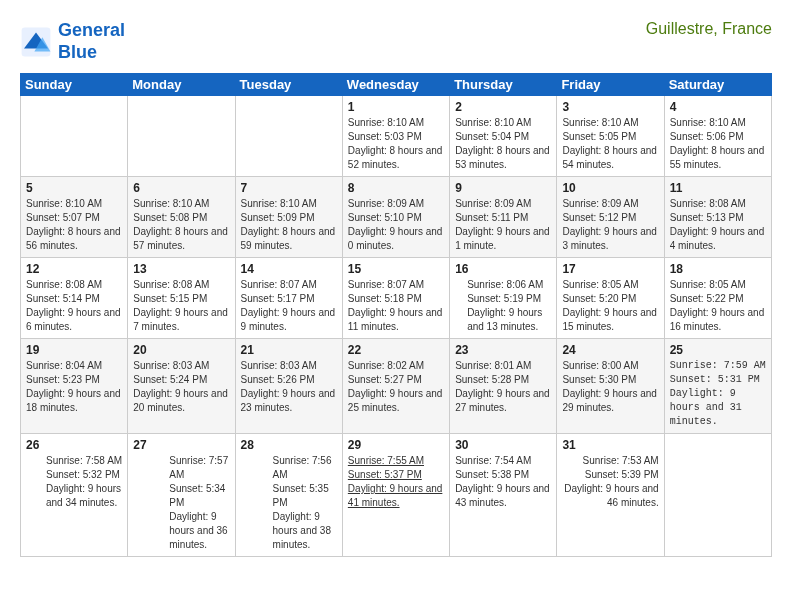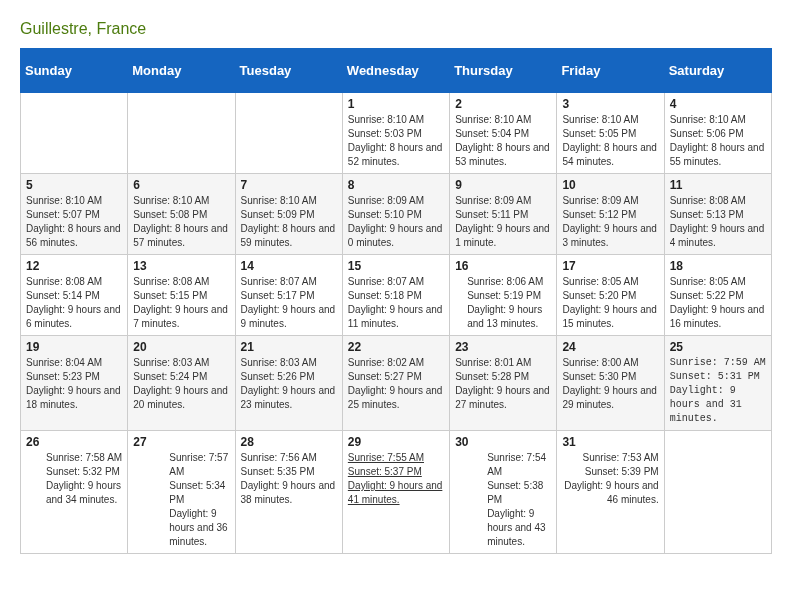--- a/index.html
+++ b/index.html
@@ -47,21 +47,21 @@
       color: #4d7c0f;
     }
     table {
       width: 100%;
       border-collapse: collapse;
       border: 1px solid #ccc;
     }
     th {
       background-color: #1565c0;
       color: #fff;
-      padding: 14px 4px;
+      padding: 3px 4px;
       font-size: 13px;
       text-align: left;
       border: 1px solid #1565c0;
     }
     td {
       width: 14.28%;
       vertical-align: top;
       padding: 4px 5px;
       border: 1px solid #ccc;
       height: 80px;
@@ -89,20 +89,31 @@
       background: #f5f5f5;
     }
     td.empty {
       background: #f0f0f0;
     }
   </style>
 </head>
 <body>
 
 <div class="header">
+  <div class="logo">
+    <svg class="logo-icon" viewBox="0 0 40 40">
+      <rect x="2" y="2" width="36" height="36" rx="4" fill="#e8f0fe"></rect>
+      <polygon points="20,8 35,28 5,28" fill="#1565c0"></polygon>
+      <polygon points="28,14 38,32 18,32" fill="#42a5f5" opacity="0.7"></polygon>
+    </svg>
+    <div class="logo-text">
+      <div><span>General</span></div>
+      <div style="color:#1565c0">Blue</div>
+    </div>
+  </div>
   <div class="title-area">
     <div class="calendar-subtitle">Guillestre, France</div>
   </div>
 </div>
 
 <table>
   <thead>
     <tr>
     <th>Sunday</th>
         <th>Monday</th>
@@ -283,33 +294,33 @@
 Daylight: 9 hours and 34 minutes.</div>
         </td>
         <td>
           <div class="day-num">27</div>
           <div class="day-info" style="white-space: pre-line; margin-left: 36px;">Sunrise: 7:57 AM
 Sunset: 5:34 PM
 Daylight: 9 hours and 36 minutes.</div>
         </td>
         <td>
           <div class="day-num">28</div>
-          <div class="day-info" style="white-space: pre-line;">Sunrise: 7:56 AM
+          <div class="day-info" style="white-space: pre-line; margin-left: 32px;">Sunrise: 7:56 AM
 Sunset: 5:35 PM
 Daylight: 9 hours and 38 minutes.</div>
         </td>
         <td>
           <div class="day-num">29</div>
           <div class="day-info" style="white-space: pre-line; text-decoration: underline;">Sunrise: 7:55 AM
 Sunset: 5:37 PM
 Daylight: 9 hours and 41 minutes.</div>
         </td>
         <td>
           <div class="day-num">30</div>
-          <div class="day-info" style="white-space: pre-line; margin-left: 32px;">Sunrise: 7:54 AM
+          <div class="day-info" style="white-space: pre-line;">Sunrise: 7:54 AM
 Sunset: 5:38 PM
 Daylight: 9 hours and 43 minutes.</div>
         </td>
         <td>
           <div class="day-num">31</div>
           <div class="day-info" style="white-space: pre-line; text-align: right;">Sunrise: 7:53 AM
 Sunset: 5:39 PM
 Daylight: 9 hours and 46 minutes.</div>
         </td>
         <td class="empty"></td>

